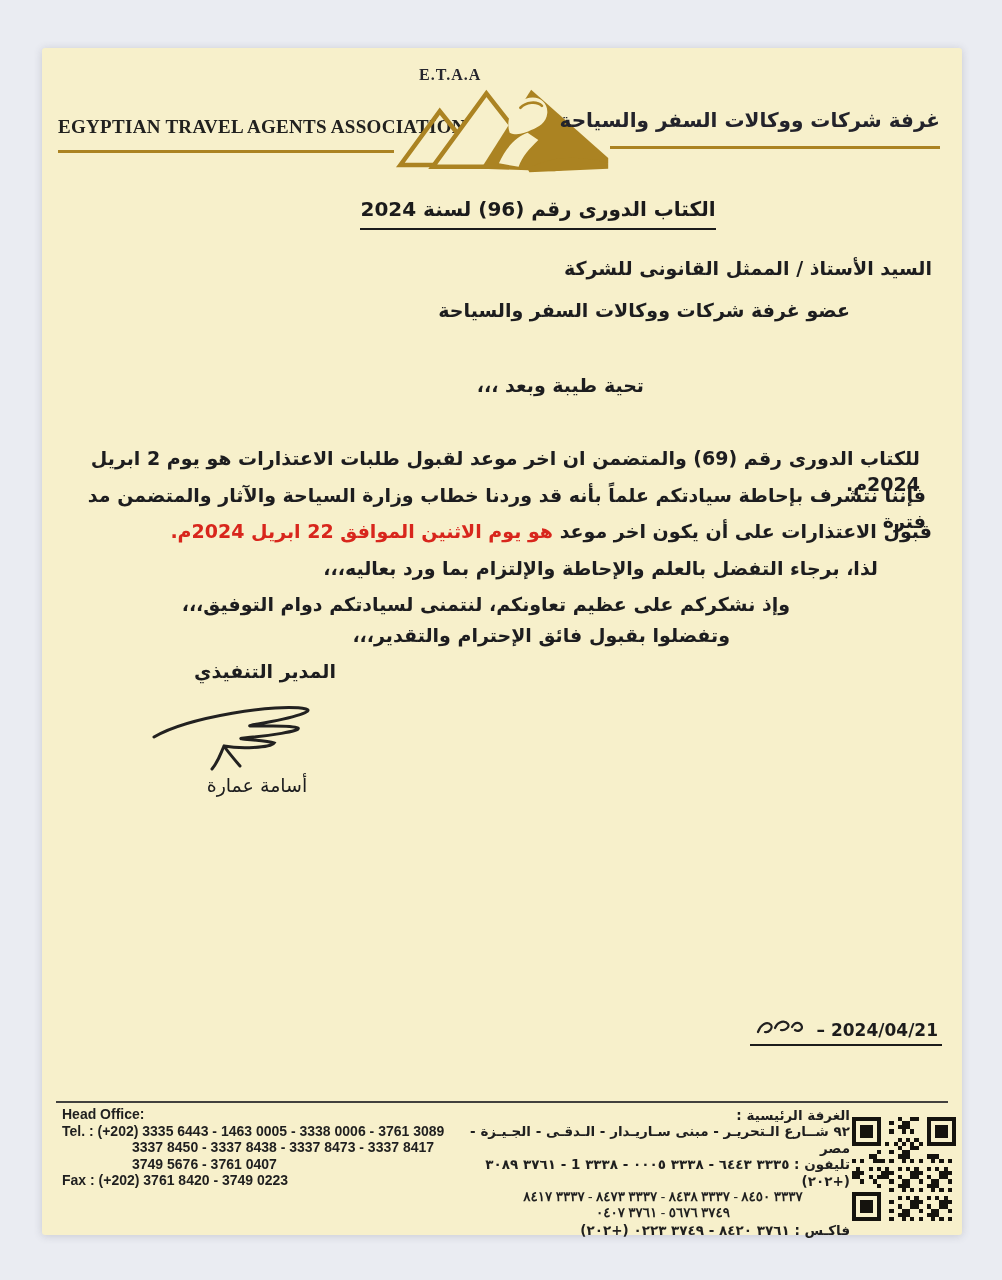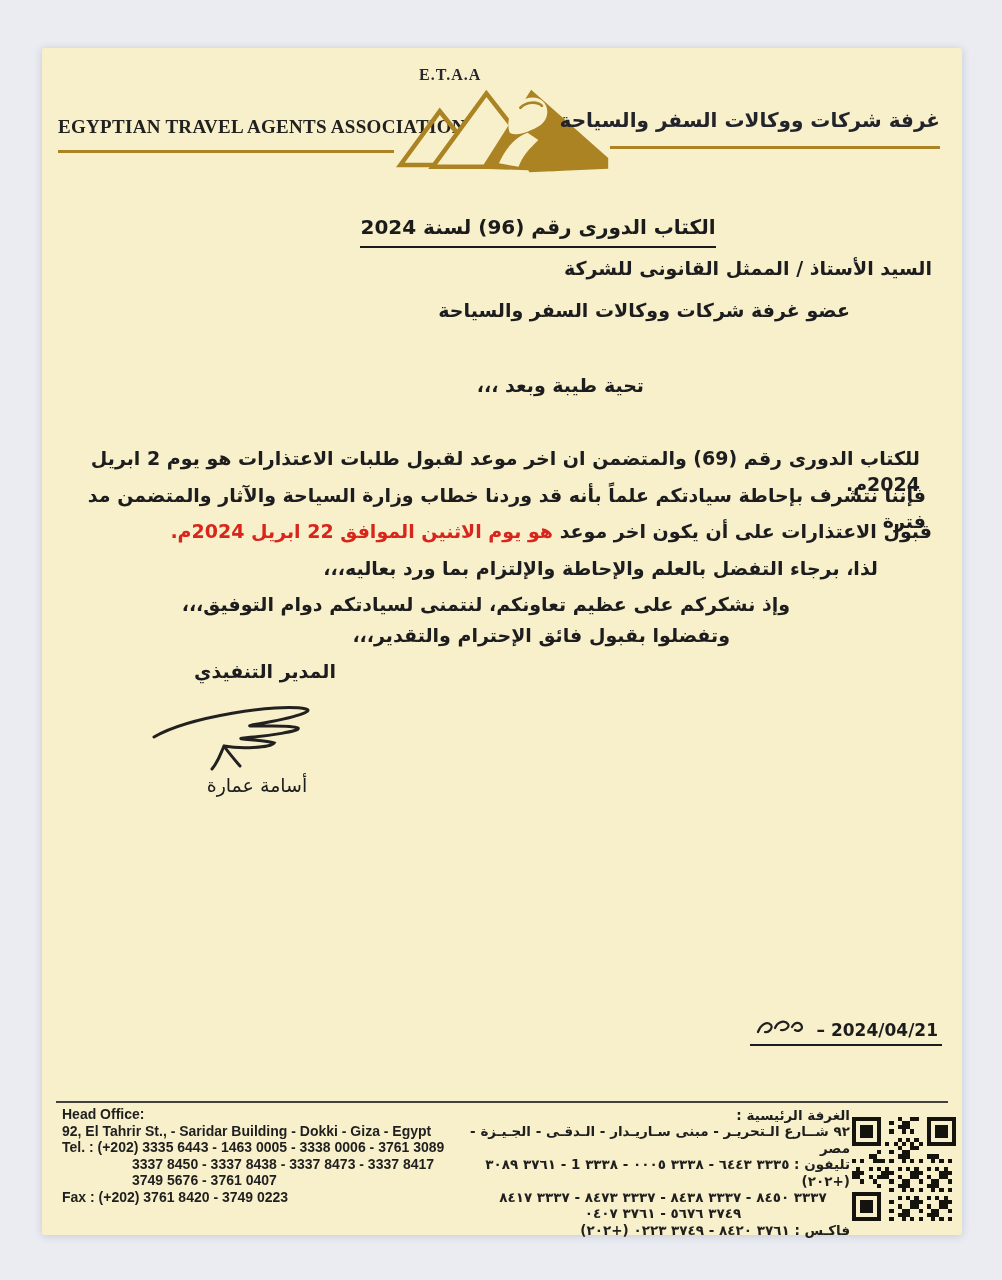--- a/index.html
+++ b/index.html
@@ -34,21 +34,21 @@
   .logo-pyramids{display:block;margin-top:2px;}
   .org-ar-block{right:22px;top:60px;width:330px;text-align:center;}
   .org-ar{font-size:20px;font-weight:700;color:#23232b;white-space:nowrap;}
   .org-ar-block .gold-rule{margin-top:14px;}
 
   
   .line{
     left:28px;right:28px;text-align:right;
     font-weight:700;font-size:19px;color:#1d1d1f;line-height:26px;
   }
-  .title-wrap{left:0;right:0;top:165px;text-align:center;font-size:0;}
+  .title-wrap{left:0;right:0;top:147px;text-align:center;font-size:0;}
   .title{
     display:inline-block;direction:rtl;
     font-size:20px;font-weight:700;color:#1b1b1b;line-height:28px;
     border-bottom:2.5px solid #1b1b1b;padding-bottom:5px;
     transform:translateX(36px);
   }
   .addr1{top:207px;padding-right:2px;}
   .addr2{top:249px;padding-right:84px;}
   .greeting{top:324px;padding-right:290px;}
   .p1l1{top:360px;padding-right:8px;}
@@ -78,21 +78,21 @@
   .footer-en{
     left:20px;top:1058px;width:440px;direction:ltr;
     font-family:"Liberation Sans",sans-serif;font-weight:700;
     font-size:14px;line-height:16.6px;color:#1f1f1f;
   }
   .footer-en .indent{padding-left:70px;}
   .footer-ar{
     right:112px;top:1059px;width:404px;direction:rtl;text-align:right;
     font-weight:700;font-size:13.5px;line-height:16.4px;color:#1f1f1f;
   }
-  .footer-ar .centered{text-align:center;padding-left:30px;}
+  .footer-ar .centered{text-align:center;padding-left:30px;font-family:Liberation Serif, serif;}
   .email-line{
     left:0;right:0;top:1155px;text-align:center;direction:ltr;
     font-family:"Liberation Sans",sans-serif;font-weight:700;
     font-size:14.5px;color:#1f1f1f;
   }
   .qr{left:810px;top:1069px;width:104px;height:104px;}
   .qr svg{display:block;}
 </style>
 </head>
 <body>
@@ -153,21 +153,20 @@
     <svg width="56" height="26" viewBox="0 0 56 26">
       <path d="M4,18 C7,10 13,7 17,11 C19,14 15,19 11,18 M21,14 C24,7 31,6 34,10 C36,13 31,17 27,16 M38,13 C41,7 47,8 48,13 C48,16 44,18 41,16" fill="none" stroke="#222120" stroke-width="2.2" stroke-linecap="round"></path>
     </svg>
     <span class="date-text">– 2024/04/21</span>
   </div>
 
   <div class="abs divider"></div>
 
   <div class="abs footer-en">
     <div>Head Office:</div>
-    <div>92, El Tahrir St., - Saridar Building - Dokki - Giza - Egypt</div>
     <div>Tel. : (+202) 3335 6443 - 1463 0005 - 3338 0006 - 3761 3089</div>
     <div class="indent">3337 8450 - 3337 8438 - 3337 8473 - 3337 8417</div>
     <div class="indent">3749 5676 - 3761 0407</div>
     <div>Fax : (+202) 3761 8420 - 3749 0223</div>
   </div>
 
   <div class="abs footer-ar">
     <div>الغرفة الرئيسية :</div>
     <div>٩٢ شــارع الـتحريـر - مبنى سـاريـدار - الـدقـى - الجـيـزة - مصر</div>
     <div>تليفون : ٣٣٣٥ ٦٤٤٣ - ٣٣٣٨ ٠٠٠٥ - ٣٣٣٨ 1 - ٣٧٦١ ٣٠٨٩ (+٢٠٢)</div>

